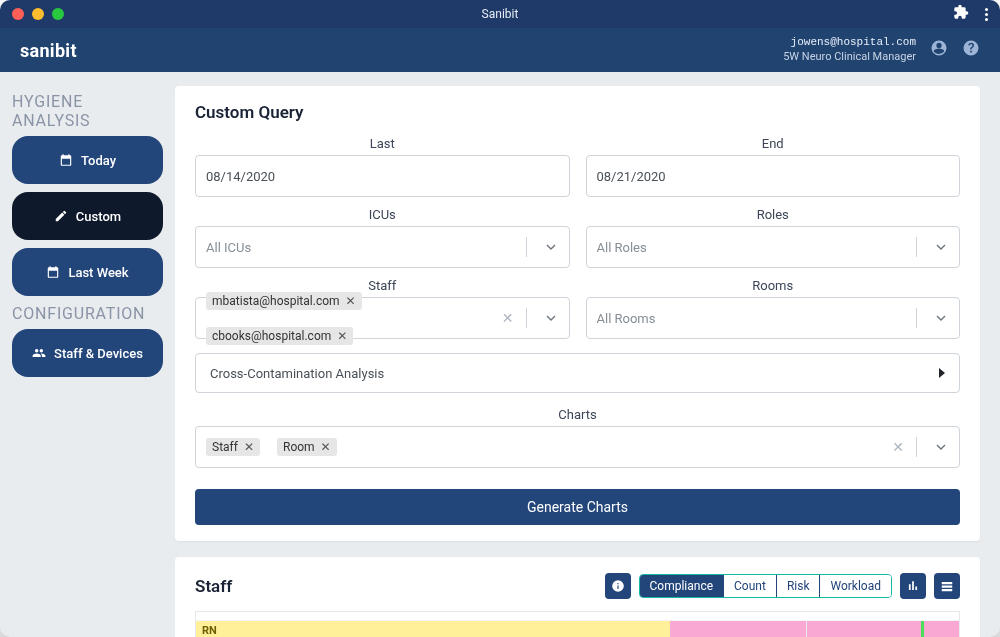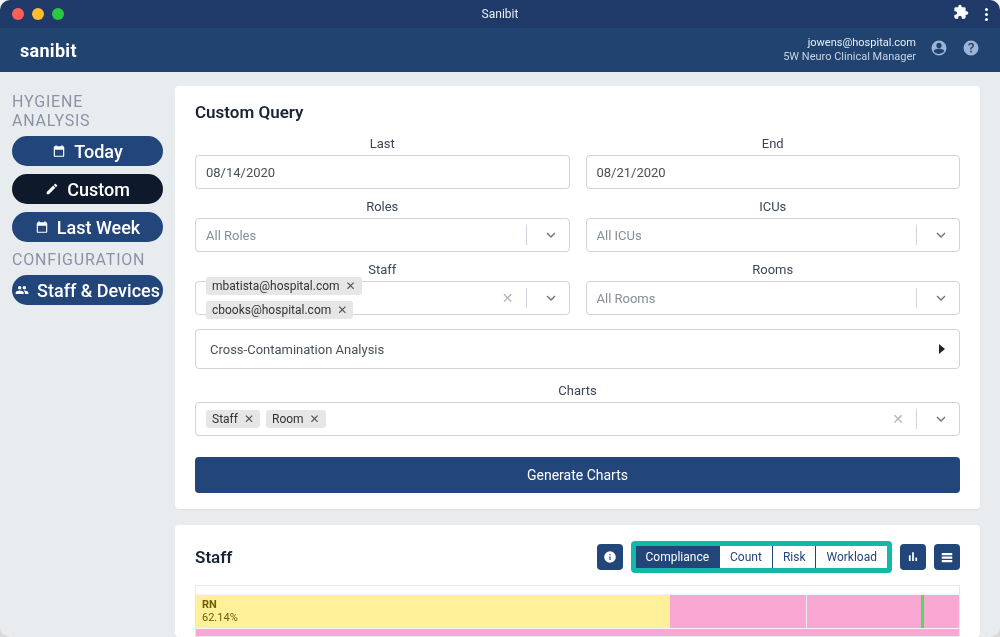--- a/index.html
+++ b/index.html
@@ -32,55 +32,55 @@
   .dots-vertical span { width: 3px; height: 3px; background:#fff; border-radius:50%; }
 
   .header {
     height: 44px; background: #20436f;
     display: flex; align-items: center; justify-content: space-between;
     padding: 0 20px;
   }
   .brand { color: #fff; font-weight: 700; font-size: 18px; letter-spacing: .3px; }
   .header-right { display:flex; align-items:center; gap: 14px; }
   .user-block { text-align: right; color: #c7d3e5; font-size: 11px; line-height: 1.25; }
-  .user-block .email { color: #e7eefb; }
+  .user-block .email { color: #e7eefb; font-family: Liberation Mono, monospace; }
   .header-icon { width: 18px; height: 18px; fill: #9db4d6; }
 
   .body { flex:1; display:flex; overflow:hidden; }
   .sidebar { width: 175px; padding: 14px 12px; }
   .side-label { font-size: 16px; letter-spacing: .8px; color:#8a94a6; margin: 6px 0 6px; text-transform: uppercase; }
   .side-btn {
-    width: 100%; height: 30px; border-radius: 16px;
+    width: 100%; height: 48px; border-radius: 16px;
     display:flex; align-items:center; justify-content:center; gap:8px;
-    font-size: 18px; font-weight:500; cursor:pointer;
+    font-size: 13px; font-weight:500; cursor:pointer;
     margin-bottom: 8px;
   }
   .side-btn .icn { width:14px; height:14px; flex:0 0 14px; }
   .side-btn.blue { background:#22457a; color:#fff; }
   .side-btn.dark { background:#0e1a2b; color:#fff; }
 
   .main { flex:1; overflow-y:auto; padding: 14px 20px 20px 0; }
   .card { background:#fff; border-radius: 4px; padding: 16px 20px; margin-bottom: 16px; box-shadow: 0 1px 2px rgba(0,0,0,.05); }
   .card h2 { font-size: 17px; font-weight:600; color:#1a2436; margin-bottom: 14px; }
 
   .row2 { display:flex; gap: 16px; margin-bottom: 10px; }
   .col { flex:1; display:flex; flex-direction:column; }
   .fld-label { text-align:center; font-size: 13px; color:#3c4658; margin-bottom:4px; }
   .input, .select {
-    height: 34px; border:1px solid #ced4da; border-radius:4px;
+    height: 42px; border:1px solid #ced4da; border-radius:4px;
     padding: 0 10px; font-size: 13px; color:#495057;
     display:flex; align-items:center; background:#fff;
     position: relative;
   }
   .select { justify-content:space-between; cursor:pointer; }
   .select .divider { width:1px; height:20px; background:#ced4da; margin: 0 8px 0 auto; }
   .chev { width: 16px; color:#6c757d; }
   .bar-and-chev { display:flex; align-items:center; gap:8px; }
 
-  .tags { display:flex; align-items:center; gap:6px; flex:1; flex-wrap:wrap; }
+  .tags { display:flex; align-items:center; gap:17px; flex:1; flex-wrap:wrap; }
   .tag { background:#e6e6e6; border-radius:3px; padding: 2px 6px; font-size:12px; color:#333; display:inline-flex; align-items:center; gap:6px; }
   .tag .x { cursor:pointer; color:#555; font-size:12px; }
   .clear-x { color:#adb5bd; font-size:14px; cursor:pointer; padding: 0 4px; }
 
   .accordion {
     border:1px solid #ced4da; border-radius:4px; height:40px;
     display:flex; align-items:center; justify-content:space-between;
     padding: 0 14px; font-size:13px; color:#495057; cursor:pointer;
     margin: 14px 0;
   }
@@ -90,21 +90,21 @@
     width:100%; height:36px; border-radius:4px; background:#22457a;
     color:#fff; font-size:14px; display:flex; align-items:center; justify-content:center;
     cursor:pointer;
   }
 
   .staff-head { display:flex; align-items:center; justify-content:space-between; margin-bottom:12px; }
   .staff-head h2 { margin:0; }
   .right-controls { display:flex; align-items:center; gap:8px; }
   .icon-pill { width:26px; height:26px; border-radius:4px; background:#22457a; display:flex; align-items:center; justify-content:center; cursor:pointer; }
   .icon-pill svg { width:14px; height:14px; fill:#fff; }
-  .seg { display:flex; border:5px solid #14b8a6; border-radius:4px; overflow:hidden; }
+  .seg { display:flex; border:1px solid #14b8a6; border-radius:4px; overflow:hidden; }
   .seg button { border:none; background:#fff; color:#22457a; padding: 4px 10px; font-size:12px; cursor:pointer; }
   .seg button.active { background:#22457a; color:#fff; }
   .seg button + button { border-left:1px solid #22457a; }
 
   .bar-chart { border:1px solid #e6e8eb; padding-top:8px; }
   .bar-row { position:relative; height:34px; background:#f9a8d4; border-top:1px solid #f1f3f5; }
   .bar-fill { position:absolute; left:0; top:0; bottom:0; background:#fff099; }
   .green-line { position:absolute; top:0; bottom:0; width:3px; background:#4ade59; }
   .bar-label { position:absolute; left:6px; top:3px; font-size:11px; font-weight:700; color:#6b5f00; }
   .bar-val { position:absolute; left:6px; top:16px; font-size:11px; color:#6b5f00; }
@@ -203,35 +203,35 @@
           <div class="col">
             <div class="fld-label">End</div>
             <div class="input">
                 <span>08/21/2020</span>
               </div>
           </div>
         </div>
 
         <div class="row2">
           <div class="col">
-            <div class="fld-label">Roles</div>
+            <div class="fld-label">ICUs</div>
             <div class="select">
-              <span style="color:#868e96">All Roles</span>
+              <span style="color:#868e96">All ICUs</span>
               <div class="bar-and-chev">
                 <span class="divider"></span>
                 <svg class="chev" viewBox="0 0 24 24" fill="none" stroke="currentColor" stroke-width="2">
                     <polyline points="6 9 12 15 18 9"></polyline>
                   </svg>
               </div>
             </div>
           </div>
           <div class="col">
-            <div class="fld-label">ICUs</div>
+            <div class="fld-label">Roles</div>
             <div class="select">
-              <span style="color:#868e96">All ICUs</span>
+              <span style="color:#868e96">All Roles</span>
               <div class="bar-and-chev">
                 <span class="divider"></span>
                 <svg class="chev" viewBox="0 0 24 24" fill="none" stroke="currentColor" stroke-width="2">
                     <polyline points="6 9 12 15 18 9"></polyline>
                   </svg>
               </div>
             </div>
           </div>
         </div>
 

